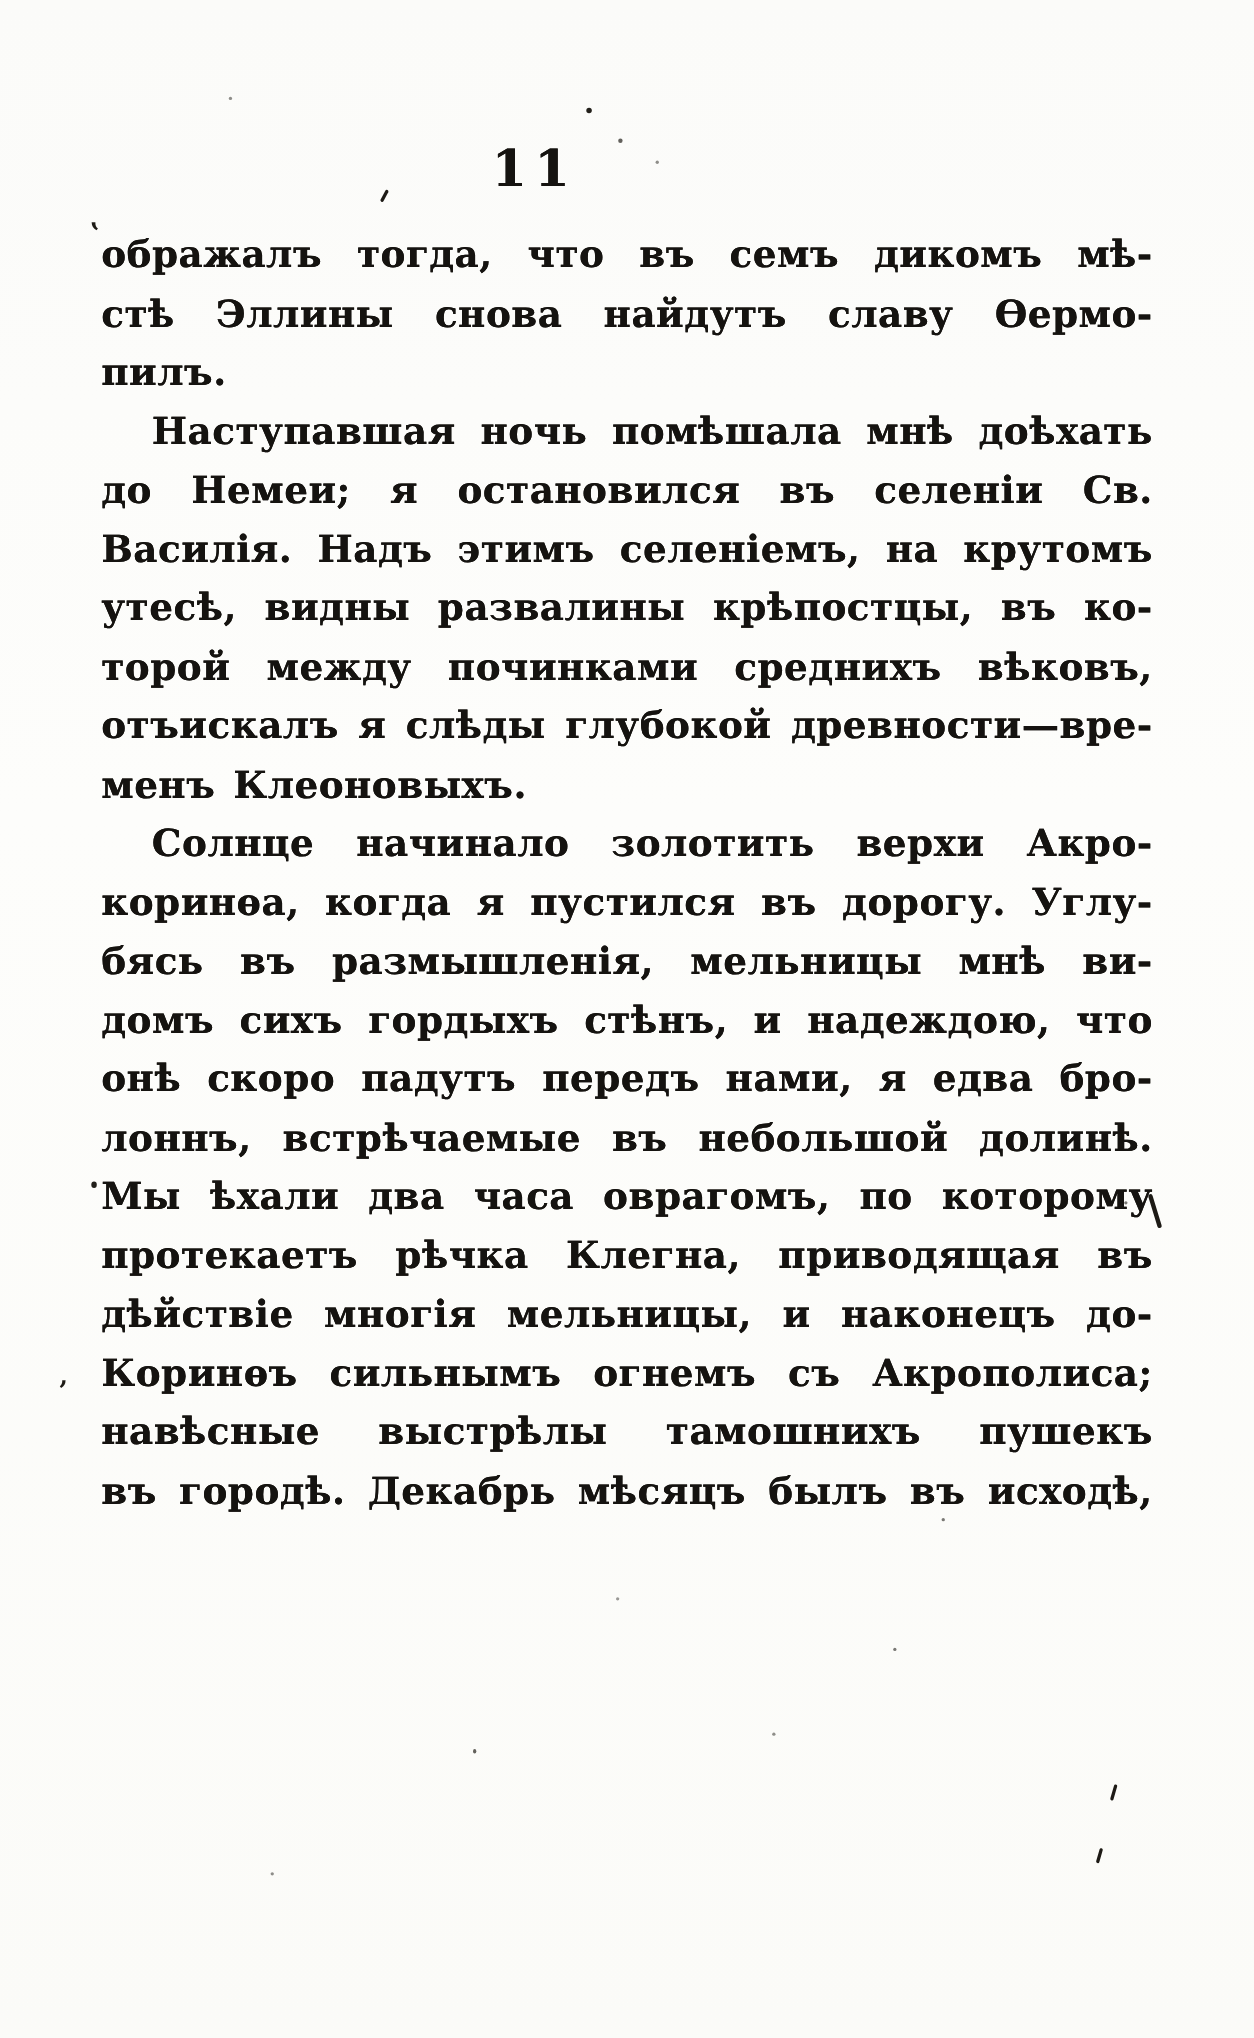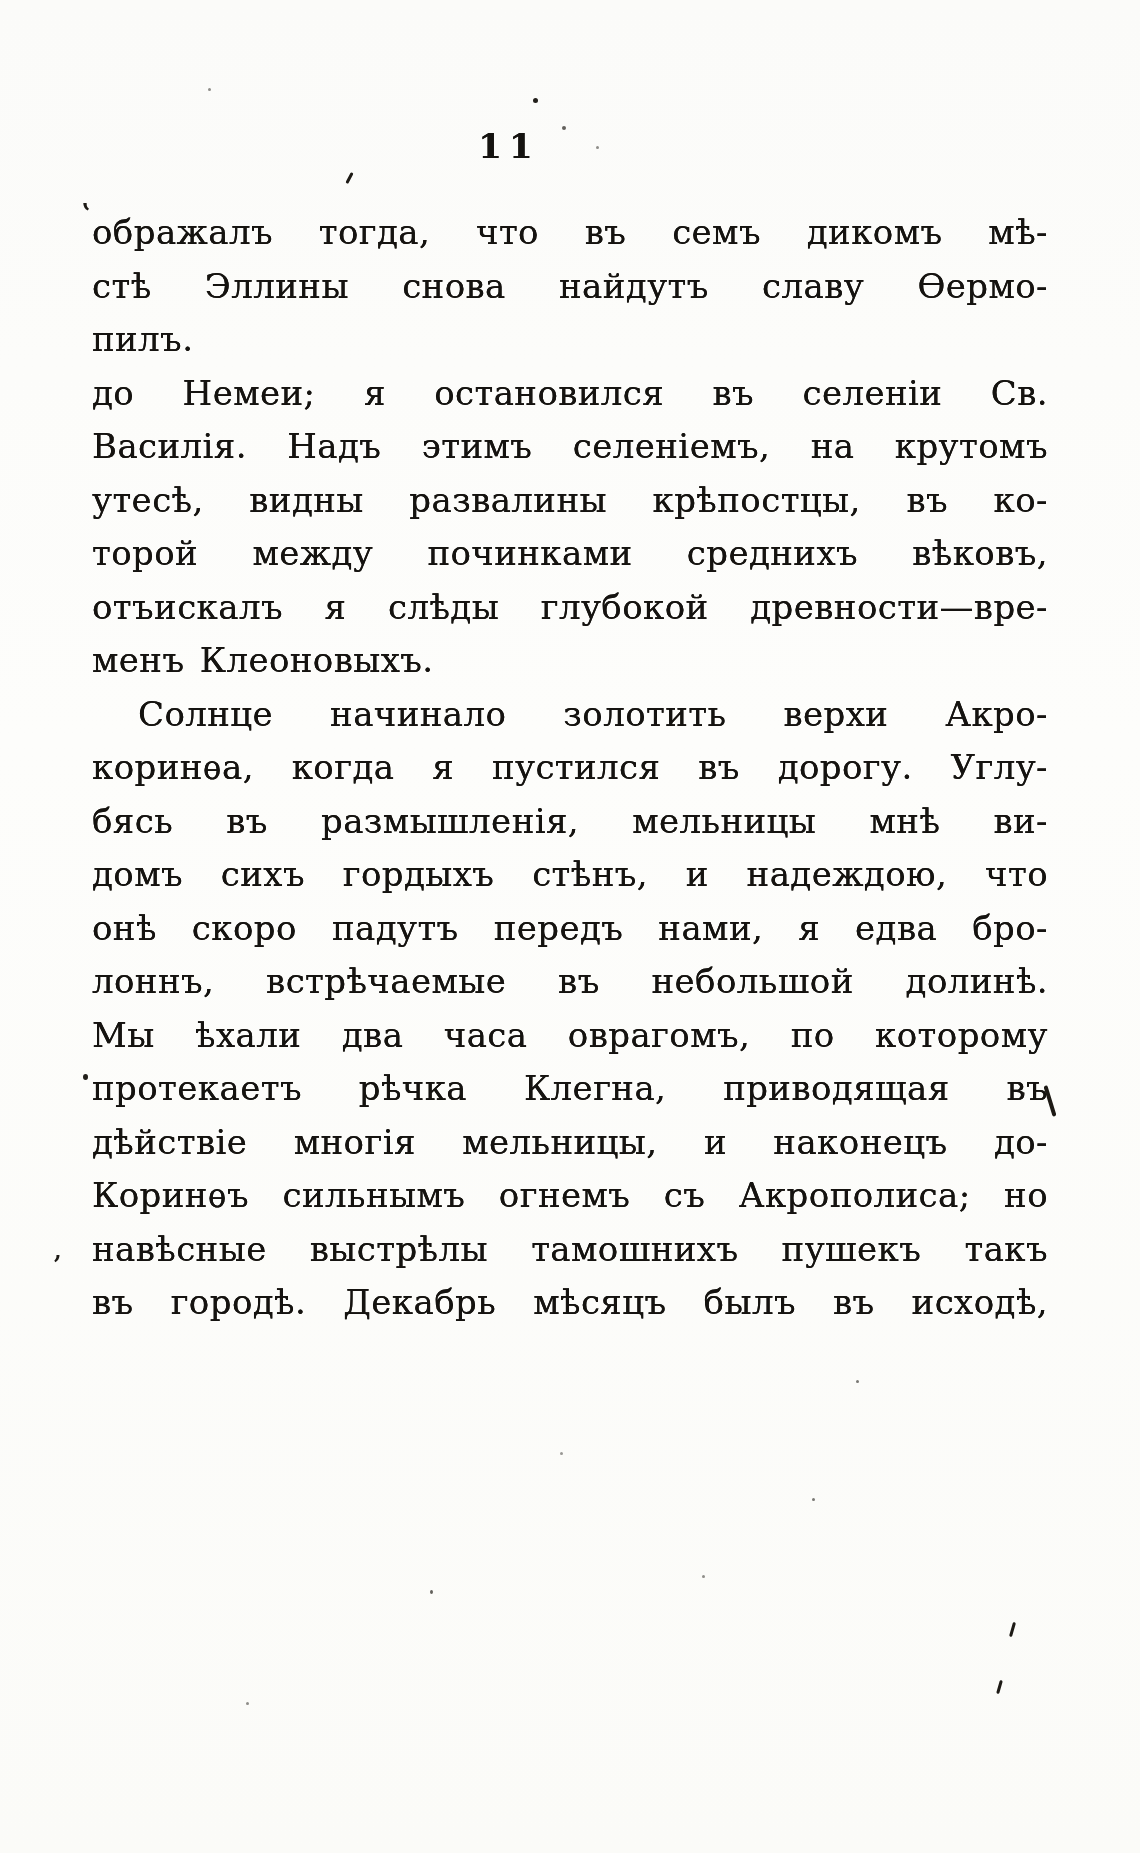--- a/index.html
+++ b/index.html
@@ -16,37 +16,37 @@
     color: #151310;
   }
   .scan-page {
     position: absolute;
     inset: 0;
     background: linear-gradient(180deg, #fbfbf9 0%, #fdfdfb 40%, #fbfbf8 100%);
   }
   .page-number {
     position: absolute;
     top: 126px;
-    left: 459px;
+    left: 447px;
     width: 100px;
-    text-align: center;
-    font-size: 34px;
+    text-align: left;
+    font-size: 46px;
     font-weight: 700;
     letter-spacing: 7px;
     text-shadow: 0 0 0.6px #1a1712;
   }
   .text-block {
     position: absolute;
     left: 92px;
     top: 206px;
     width: 956px;
   }
   .line {
     font-size: 34px;
-    font-weight: 400;
+    font-weight: 700;
     line-height: 53.5px;
     height: 53.5px;
     overflow: hidden;
     letter-spacing: 0.4px;
     word-spacing: 4px;
     text-shadow: 0 0 0.6px #1a1712;
   }
   .line.justify {
     text-align: justify;
     text-align-last: justify;
@@ -81,20 +81,21 @@
 <body>
 
 <div class="scan-page">
 
   <div class="page-number">11</div>
 
   <div class="text-block">
     <div class="line justify">ображалъ тогда, что въ семъ дикомъ мѣ-</div>
     <div class="line justify">стѣ Эллины снова найдутъ славу Ѳермо-</div>
     <div class="line endline">пилъ.</div>
+    <div class="line justify indent">Наступавшая ночь помѣшала мнѣ доѣхать</div>
     <div class="line justify">до Немеи; я остановился въ селеніи Св.</div>
     <div class="line justify">Василія. Надъ этимъ селеніемъ, на крутомъ</div>
     <div class="line justify">утесѣ, видны развалины крѣпостцы, въ ко-</div>
     <div class="line justify">торой между починками среднихъ вѣковъ,</div>
     <div class="line justify">отъискалъ я слѣды глубокой древности—вре-</div>
     <div class="line endline">менъ Клеоновыхъ.</div>
     <div class="line justify indent">Солнце начинало золотить верхи Акро-</div>
     <div class="line justify">коринѳа, когда я пустился въ дорогу. Углу-</div>
     <div class="line justify">бясь въ размышленія, мельницы мнѣ ви-</div>
     <div class="line justify">домъ сихъ гордыхъ стѣнъ, и надеждою, что</div>

